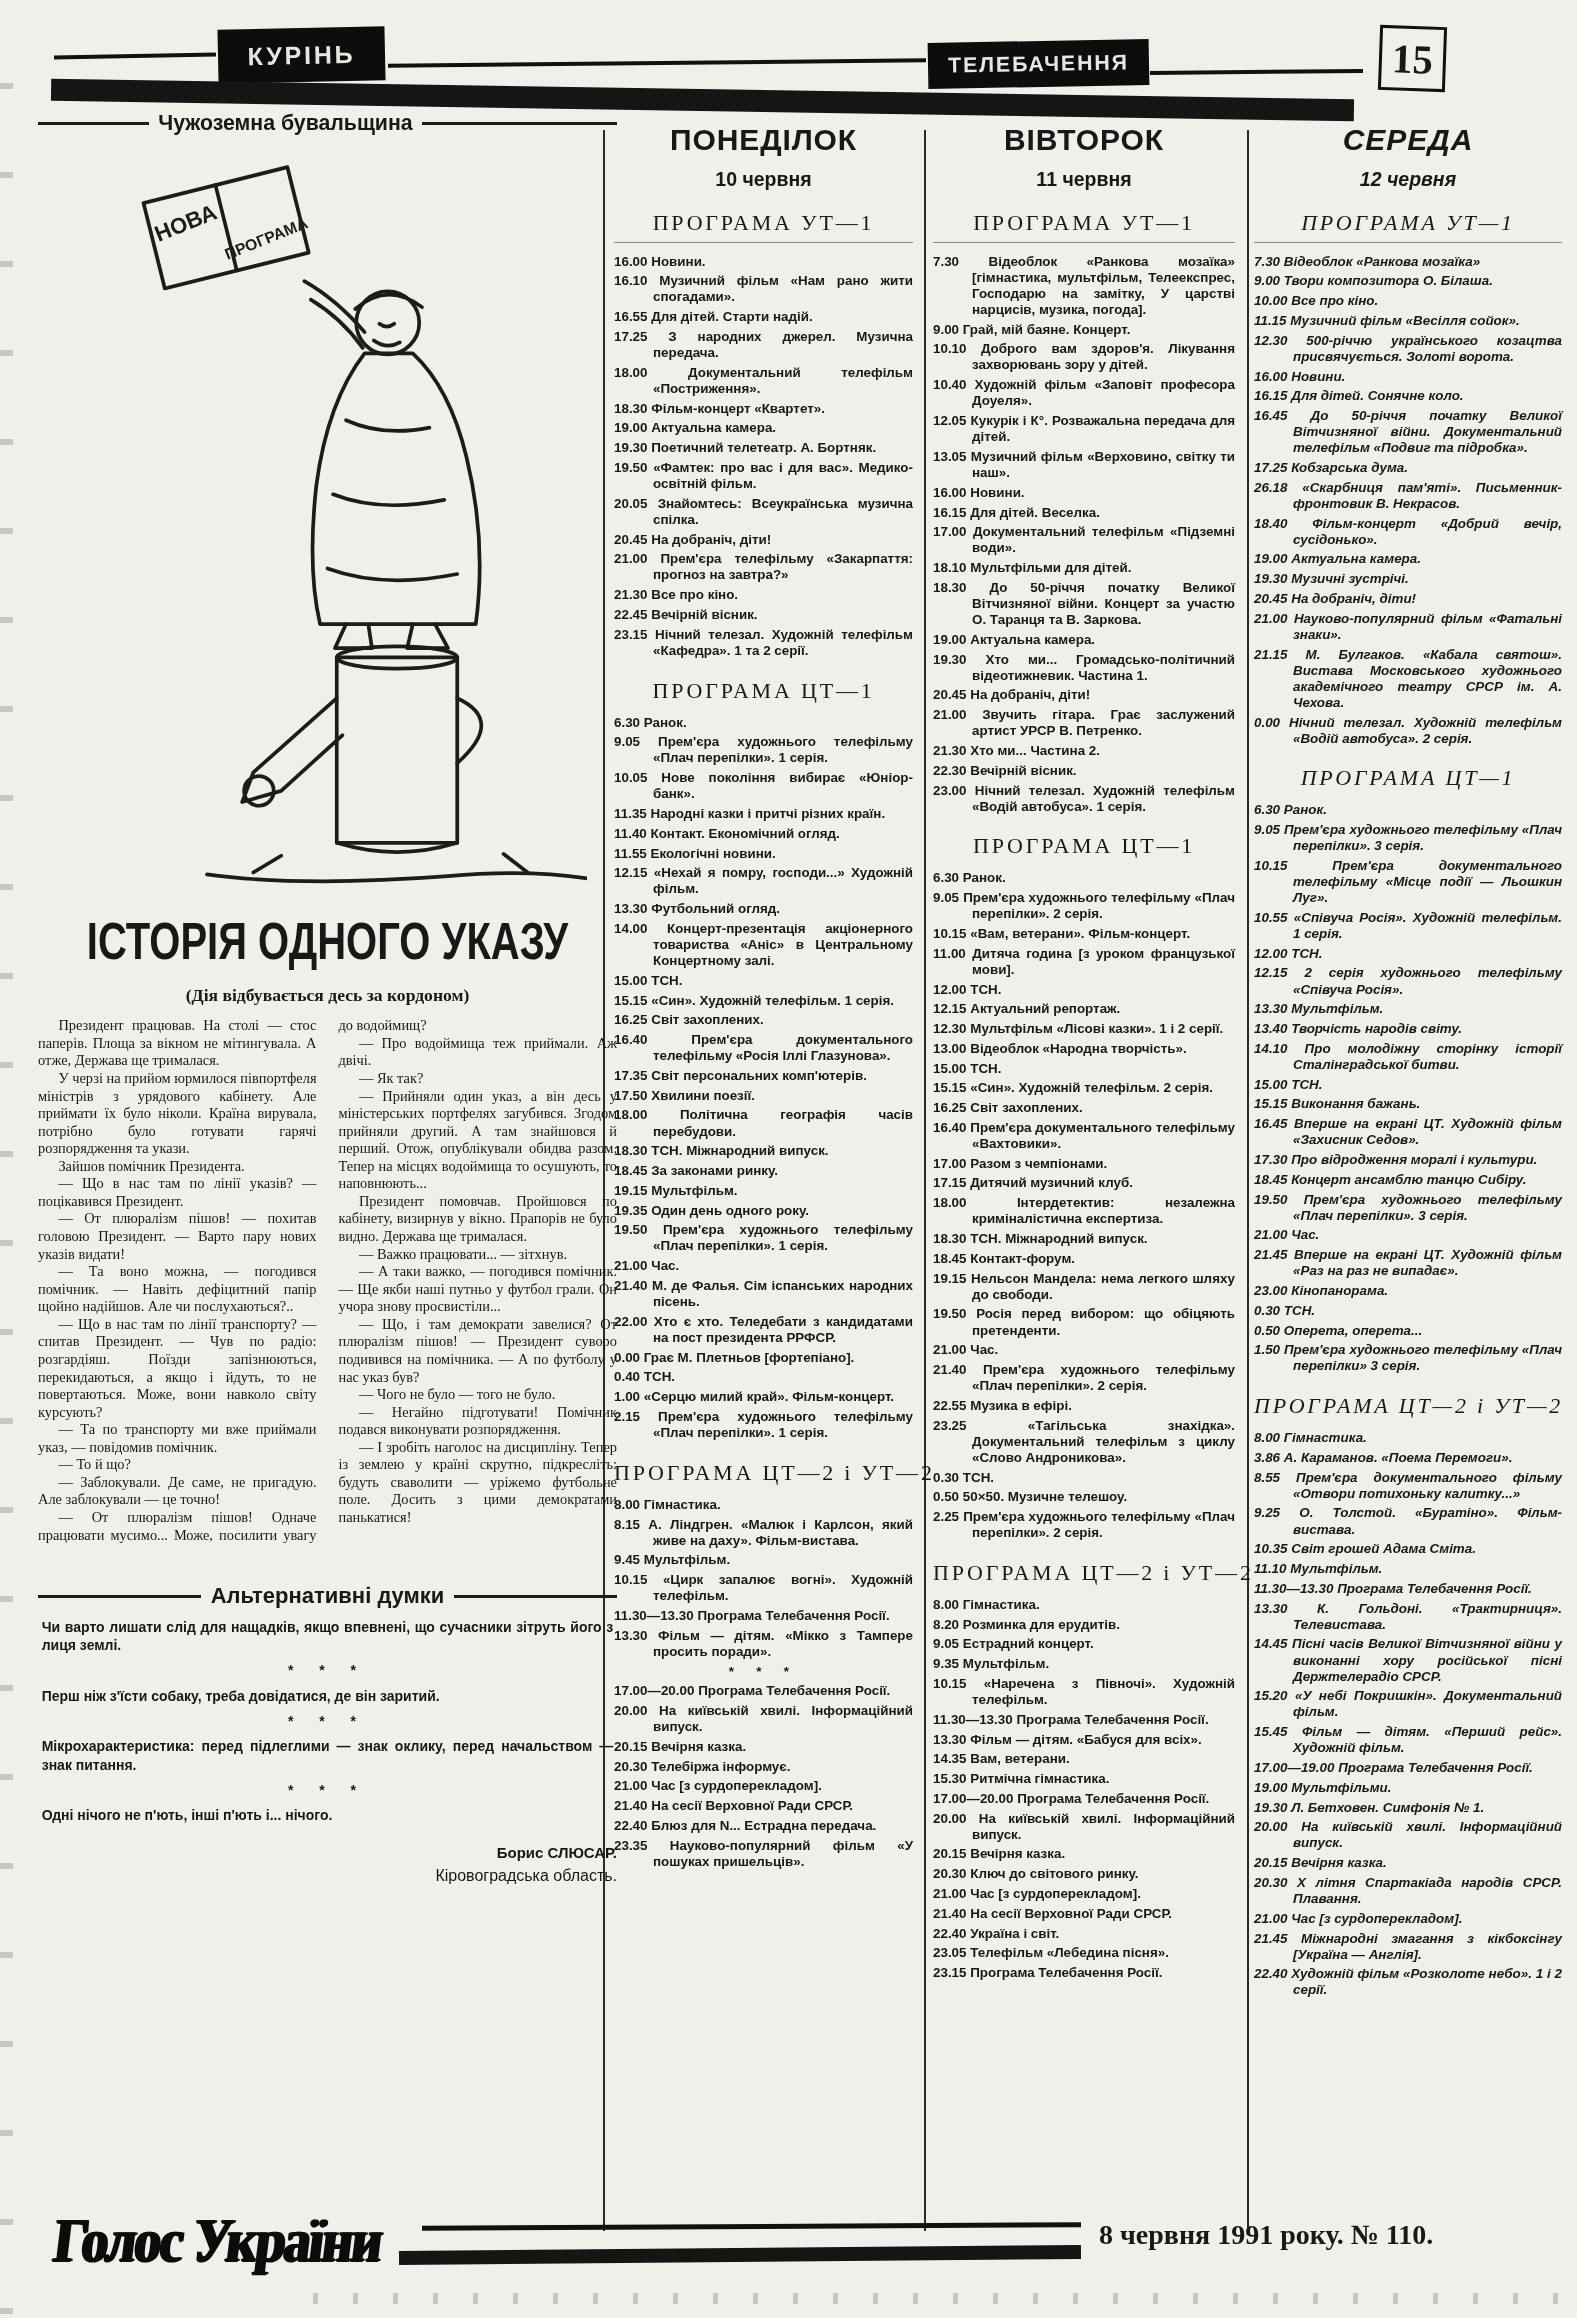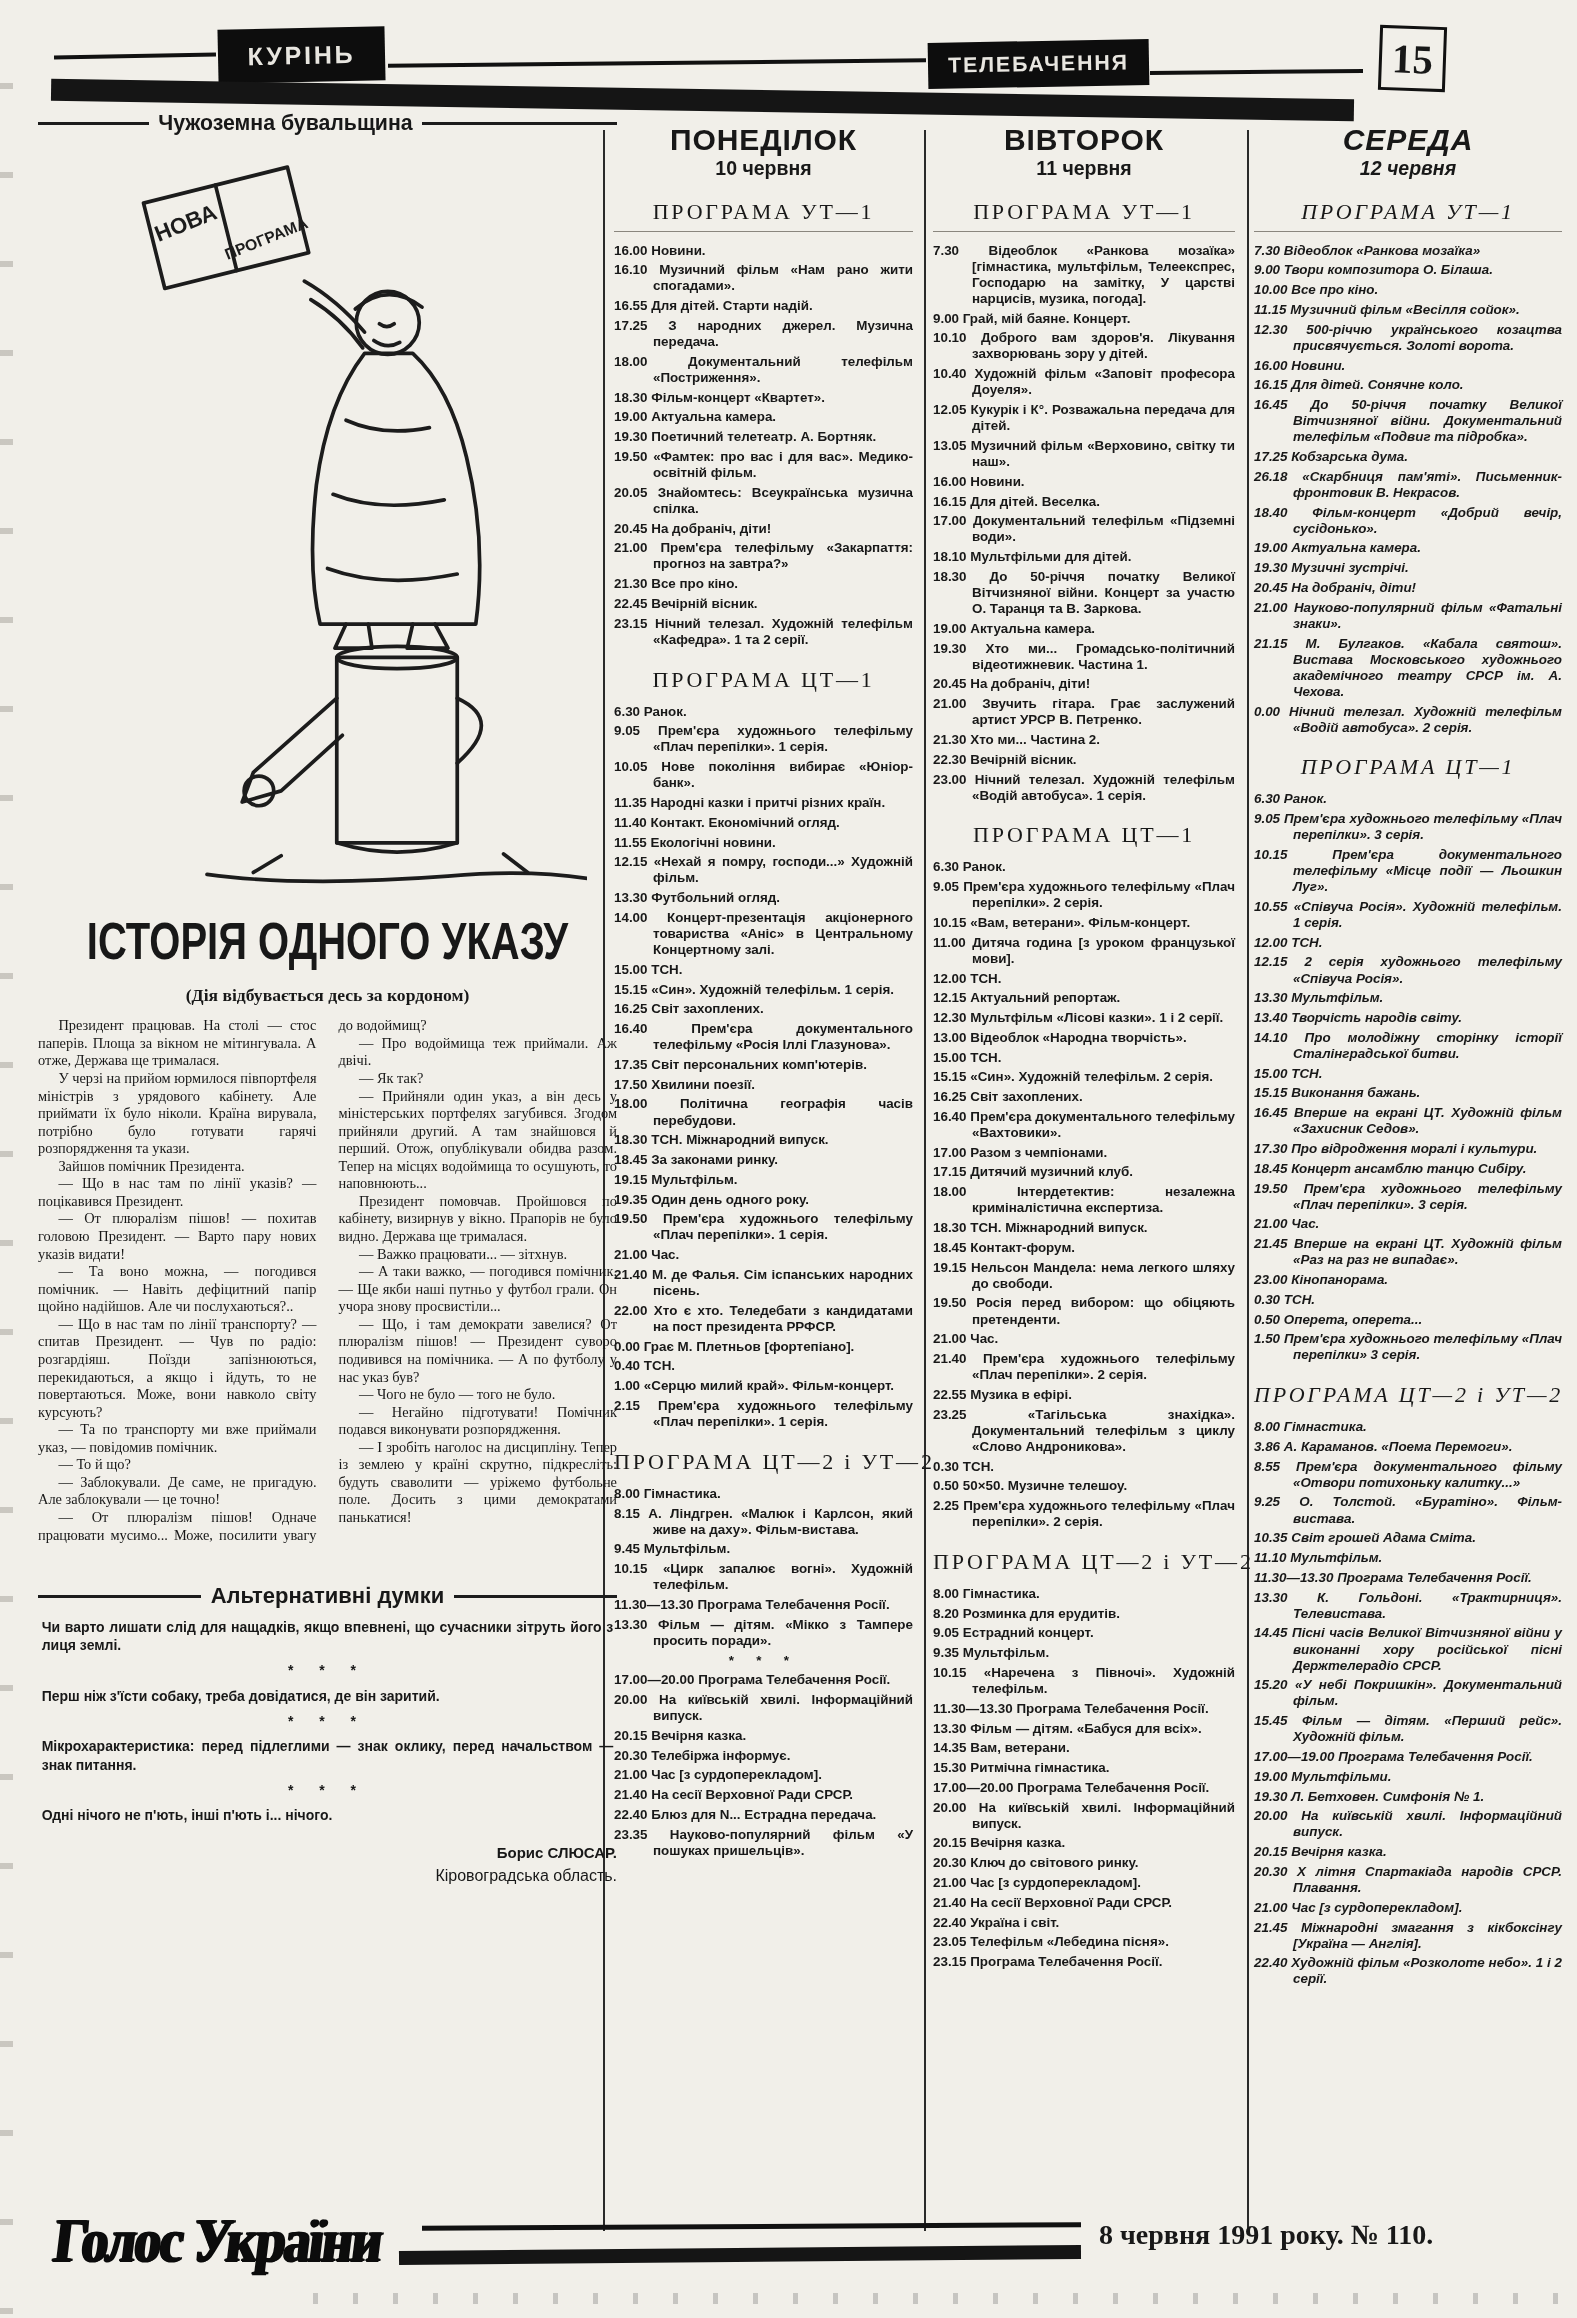--- a/index.html
+++ b/index.html
@@ -17,21 +17,21 @@
         letter-spacing:1.9px;transform:rotate(-1deg);}
   .page-num{position:absolute;left:1379px;top:26px;width:61px;height:59px;border:3.7px solid #111;
         display:flex;align-items:center;justify-content:center;font-family:"Liberation Serif",serif;
         font-size:41px;font-weight:bold;transform:rotate(2deg);background:#f1efe9;}
   .thick-bar{position:absolute;left:51px;top:89px;width:1303px;height:22px;background:#151515;transform:rotate(0.9deg);}
   
   .vrule{position:absolute;top:130px;width:1.9px;height:2101px;background:#2a2a2a;}
   
   .day-col{position:absolute;top:123px;}
   .day-name{font-size:30px;font-weight:bold;text-align:center;letter-spacing:0.9px;}
-  .day-date{font-size:19.5px;font-weight:bold;text-align:center;margin-top:0;}
+  .day-date{font-size:19.5px;font-weight:bold;text-align:center;margin-top:11px;}
   .prog-header{font-family:"Liberation Serif",serif;font-size:22px;text-align:center;letter-spacing:2.8px;
         margin:18.6px 0 11px;font-weight:normal;white-space:nowrap;}
   .prog-header.first{border-bottom:0.9px solid #8a867e;padding-bottom:6px;}
   .item{font-size:13.4px;font-weight:bold;line-height:1.2;padding-left:39px;text-indent:-39px;
         text-align:justify;margin-bottom:3.7px;}
   .item.stars{padding-left:0;text-indent:0;text-align:center;letter-spacing:9.3px;}
   
   .left-col{position:absolute;left:38px;top:111px;width:579px;}
   .rubric-row{display:flex;align-items:center;gap:9.3px;}
   .hline{flex:1;height:2.8px;background:#1c1c1c;}

